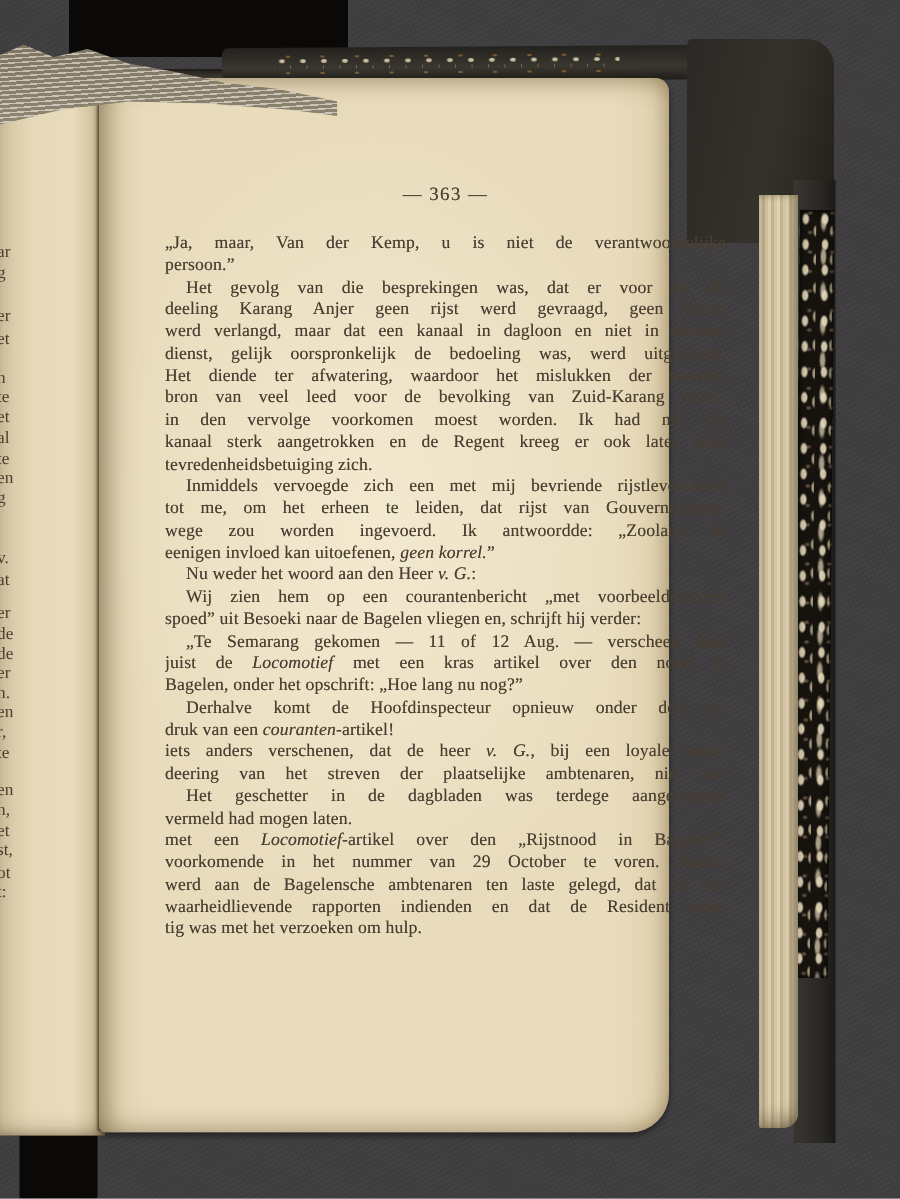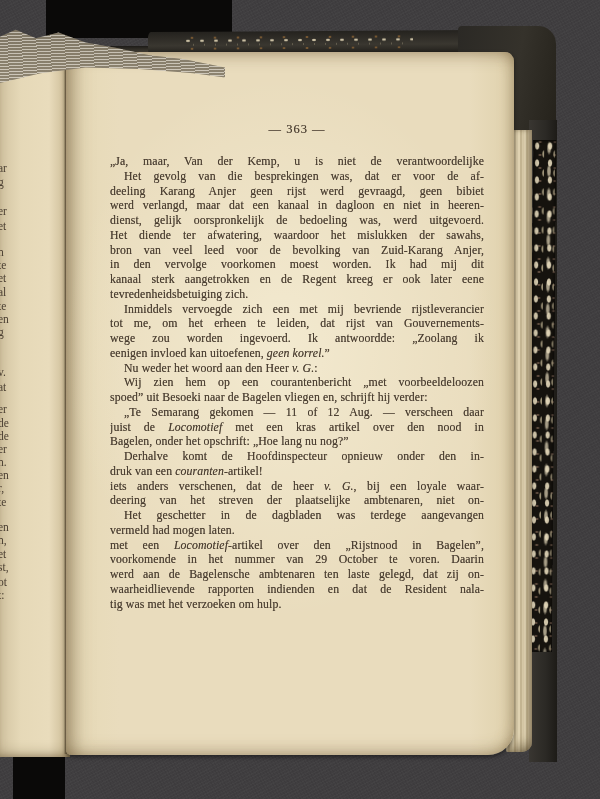--- a/index.html
+++ b/index.html
@@ -51,21 +51,21 @@
   .frags { position:absolute; left:0; top:-56px; width:100%; height:603px; }
   .frag { position:absolute; left:-2px; width:18px; font-size:11.5px; color:var(--ink,#4a3e31); white-space:nowrap; }
 
   .page-stack { position:absolute; left:0; top:27px; width:225px; height:70px;
     background:
       repeating-linear-gradient(176deg, rgba(255,255,255,.4) 0 1px, rgba(66,60,48,.3) 1px 3px),
       linear-gradient(#978d78,#b6ab94);
     clip-path:polygon(0 14%, 7% 4%, 16% 16%, 26% 8%, 38% 22%, 52% 30%, 66% 40%, 82% 46%, 100% 58%, 100% 72%, 86% 66%, 62% 60%, 38% 58%, 18% 66%, 0 80%);
     }
 
-  .main-page { position:absolute; left:66px; top:52px; width:448px; height:703px;
+  .main-page { position:absolute; left:66px; top:52px; width:380px; height:703px;
     background:
       radial-gradient(ellipse 70% 55% at 48% 42%, rgba(255,250,230,.45), transparent 70%),
       linear-gradient(90deg, #d9caa6 0, #e7dab8 4%, var(--page,#e9dcbd) 12%, var(--page,#e9dcbd) 90%, #e2d4b1 97%, #d9caa6 100%);
     border-radius:3px 9px 26px 5px;
     box-shadow:
       inset 16px 0 22px -12px rgba(90,70,40,.5),
       inset -9px 0 16px -9px rgba(110,88,50,.4),
       inset 0 12px 18px -11px rgba(110,88,50,.45),
       inset 0 -12px 18px -11px rgba(110,88,50,.4),
       0 2px 4px rgba(0,0,0,.45);
@@ -129,20 +129,21 @@
         <div class="frag" style="top: 589px;">t:</div>
       </div>
   </div>
   <div class="gutter"></div>
 
   <div class="main-page">
     <div class="text-block">
       <div class="page-number">— 363 —</div>
       <div class="lines">
           <div class="line"><span>„Ja, maar, Van der Kemp, u is niet de verantwoordelijke</span></div>
+          <div class="line last"><span>persoon.”</span></div>
           <div class="line indent"><span>Het gevolg van die besprekingen was, dat er voor de af-</span></div>
           <div class="line"><span>deeling Karang Anjer geen rijst werd gevraagd, geen bibiet</span></div>
           <div class="line"><span>werd verlangd, maar dat een kanaal in dagloon en niet in heeren-</span></div>
           <div class="line"><span>dienst, gelijk oorspronkelijk de bedoeling was, werd uitgevoerd.</span></div>
           <div class="line"><span>Het diende ter afwatering, waardoor het mislukken der sawahs,</span></div>
           <div class="line"><span>bron van veel leed voor de bevolking van Zuid-Karang Anjer,</span></div>
           <div class="line"><span>in den vervolge voorkomen moest worden. Ik had mij dit</span></div>
           <div class="line"><span>kanaal sterk aangetrokken en de Regent kreeg er ook later eene</span></div>
           <div class="line last"><span>tevredenheidsbetuiging zich.</span></div>
           <div class="line indent"><span>Inmiddels vervoegde zich een met mij bevriende rijstleverancier</span></div>

